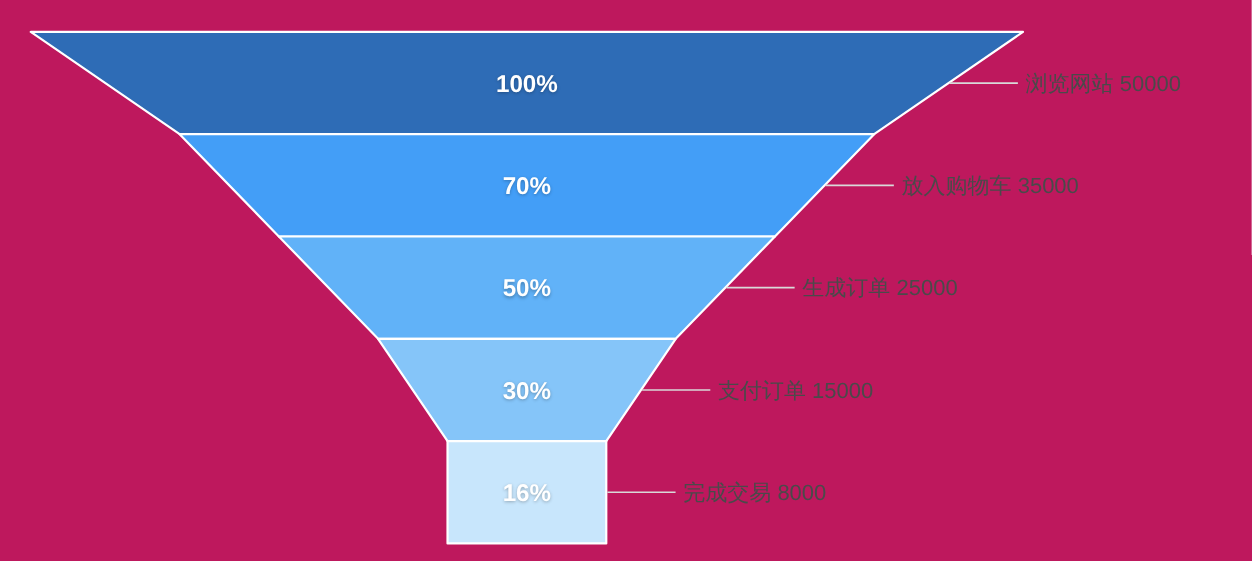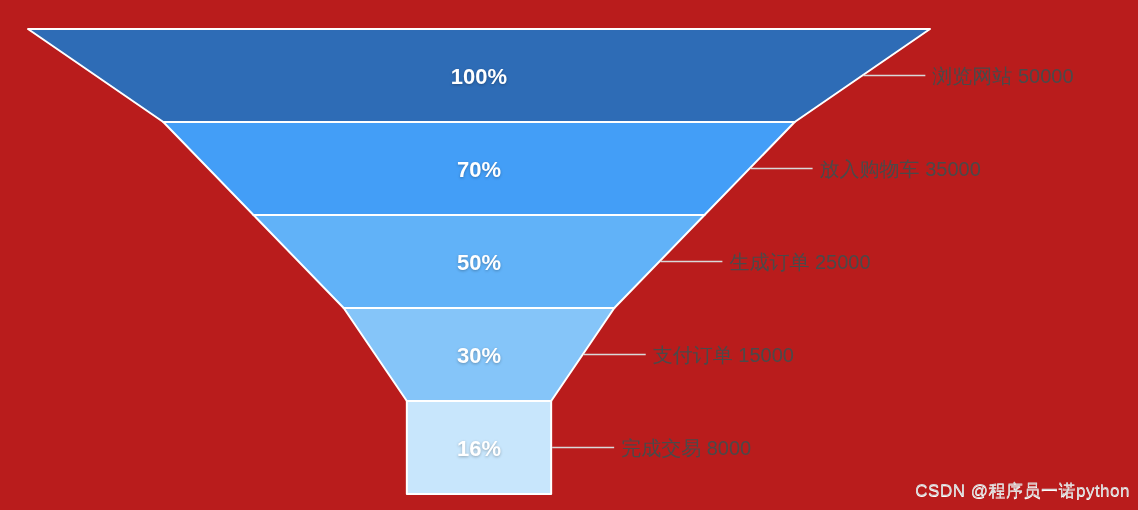--- a/index.html
+++ b/index.html
@@ -5,21 +5,21 @@
   html, body {
     margin: 0;
     padding: 0;
     background: #ffffff;
     font-family: "Liberation Sans", "DejaVu Sans", sans-serif;
   }
   .canvas {
     position: relative;
     width: 1138px;
     height: 510px;
-    background: #b91c1c;
+    background: #be185d;
     overflow: hidden;
   }
   svg { display: block; }
   .seg-label {
     font-family: "Liberation Sans", "DejaVu Sans", sans-serif;
     font-size: 22px;
     font-weight: 600;
     fill: #ffffff;
     text-shadow: 0 1px 3px rgba(0,0,0,0.28);
   }
@@ -59,14 +59,13 @@
       <text x="729.4" y="268.5" text-anchor="start" class="out-label">生成订单 25000</text>
       <polygon points="343.7,308 614.3,308 551.16,401 406.84000000000003,401" fill="#85c5f9" stroke="#ffffff" stroke-width="2" stroke-linejoin="round"></polygon>
       <text x="479" y="362.5" text-anchor="middle" class="seg-label">30%</text>
       <line x1="583.73" y1="354.5" x2="645.73" y2="354.5" stroke="#d9d9d9" stroke-width="1.5"></line>
       <text x="652.73" y="361.5" text-anchor="start" class="out-label">支付订单 15000</text>
       <polygon points="406.84000000000003,401 551.16,401 551.16,494 406.84000000000003,494" fill="#c8e6fc" stroke="#ffffff" stroke-width="2" stroke-linejoin="round"></polygon>
       <text x="479" y="455.5" text-anchor="middle" class="seg-label">16%</text>
       <line x1="552.16" y1="447.5" x2="614.16" y2="447.5" stroke="#d9d9d9" stroke-width="1.5"></line>
       <text x="621.16" y="454.5" text-anchor="start" class="out-label">完成交易 8000</text>
     </svg>
-  <div class="watermark">CSDN @程序员一诺python</div>
 </div>
 
 </body></html>

